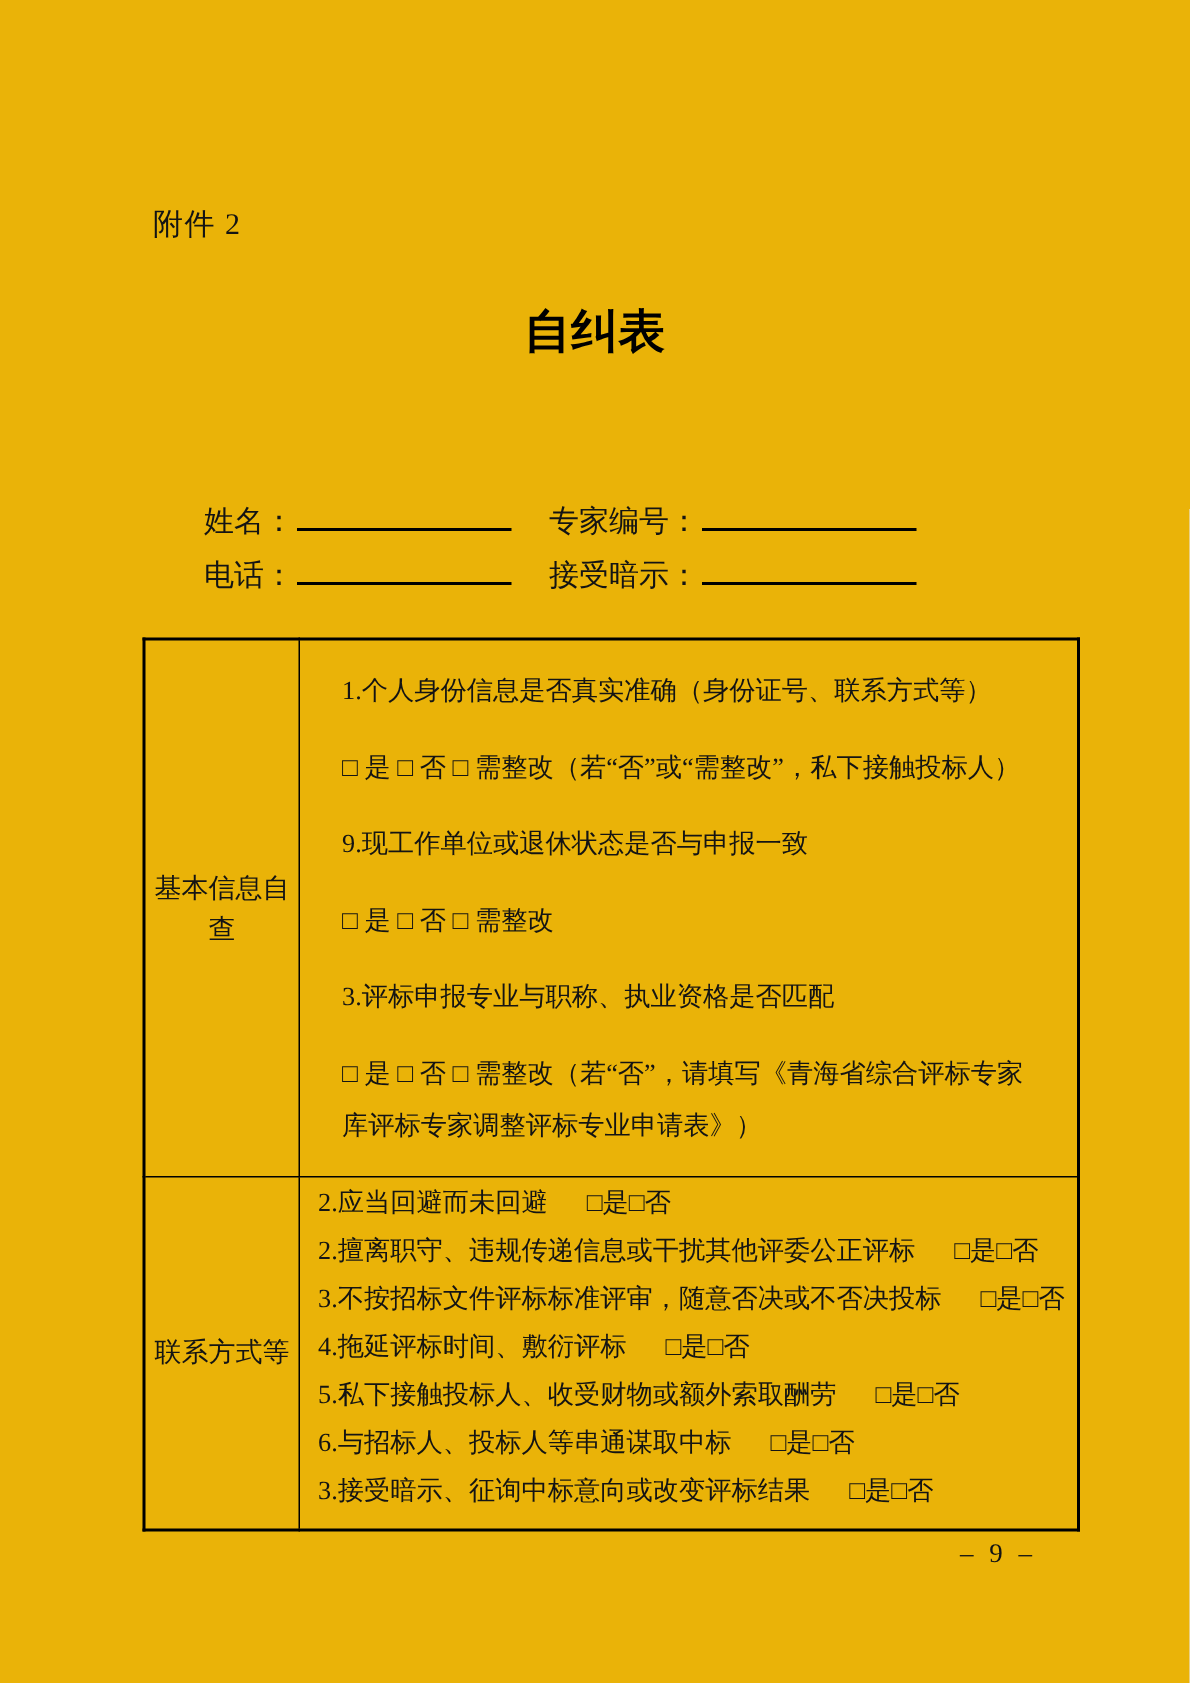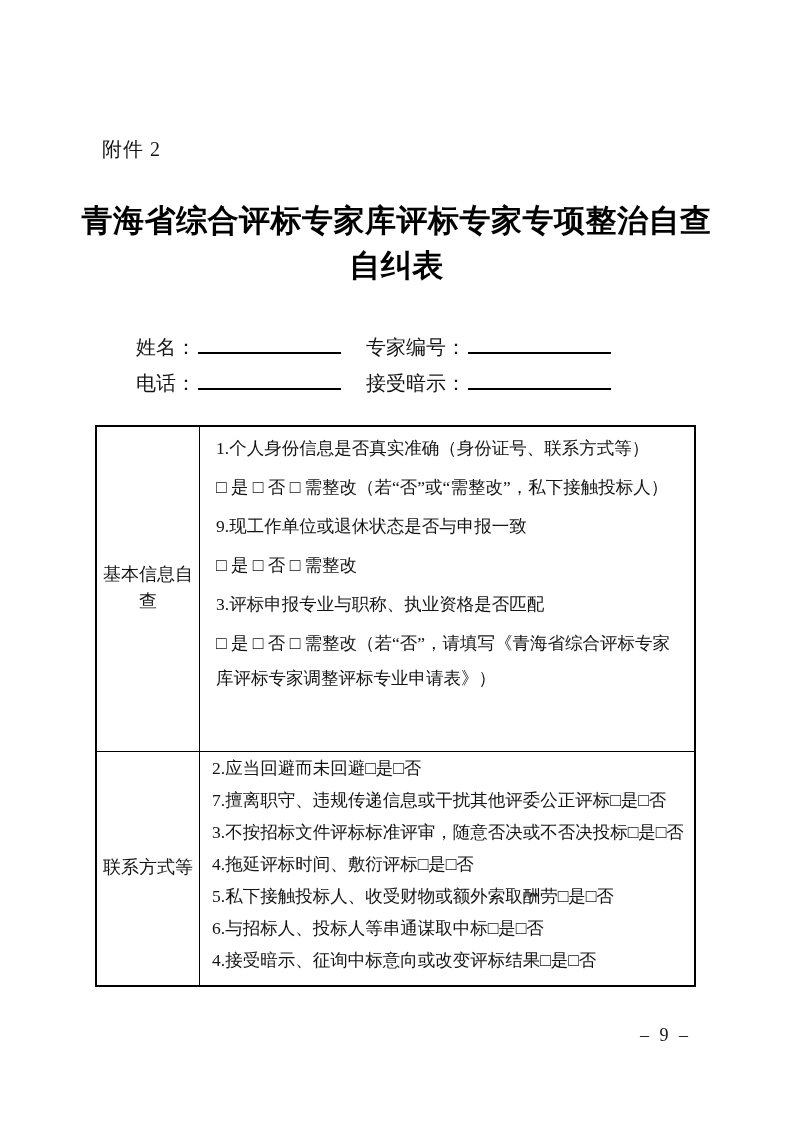--- a/index.html
+++ b/index.html
@@ -4,21 +4,21 @@
 <style>
   html, body {
     margin: 0;
     padding: 0;
     background: #e8e8e8;
   }
   .page {
     position: relative;
     width: 793px;
     height: 1122px;
-    background: #ffffff;
+    background: #eab308;
     font-family: "Liberation Serif", "DejaVu Serif", serif;
     color: #141414;
     overflow: hidden;
   }
   .attachment {
     position: absolute;
     left: 102px;
     top: 136px;
     font-size: 20px;
     letter-spacing: 1px;
@@ -65,64 +65,63 @@
     border: 1.6px solid #000;
   }
   td.hdr {
     width: 92px;
     text-align: center;
     vertical-align: middle;
     font-size: 18px;
     line-height: 27px;
     padding: 0 5px;
     word-break: break-all;
-    font-family: Liberation Mono, monospace;
   }
   td.content {
     width: 474px;
     vertical-align: top;
     padding: 0 8px 0 12px;
     word-break: break-all;
   }
   tr.row-basic    { height: 325px; }
   tr.row-behavior { height: 235px; }
   .s1 p {
-    margin: 4px;
+    margin: 16px;
     font-size: 17.5px;
     line-height: 35px;
   }
   .s1 { padding-top: 21px; }
   .s2 p {
     margin: 0;
     font-size: 17.5px;
     line-height: 32px;
     white-space: nowrap;
   }
   .s2 { padding-top: 7px; }
   .opt-inline {
+    margin-left: 26px;
     text-align: right;
   }
   .pageno {
     position: absolute;
     left: 640px;
     top: 1025px;
     font-size: 18px;
     letter-spacing: 3px;
     white-space: nowrap;
   }
 </style>
 </head>
 <body>
 
 <div class="page">
 
   <div class="attachment">附件 2</div>
 
   <div class="doc-title">
-    <div>青海省综合评标专家库评标专家专项整治自查</div>
     <div>自纠表</div>
   </div>
 
   <div class="field f-name">
     <span>姓名：</span><span class="blank"></span>
   </div>
   <div class="field f-expert">
     <span>专家编号：</span><span class="blank"></span>
   </div>
   <div class="field f-phone">
@@ -142,26 +141,26 @@
         <p><span>9.现工作单位或退休状态是否与申报一致</span></p>
         <p><span>□ 是 □ 否 □ 需整改</span></p>
         <p><span>3.评标申报专业与职称、执业资格是否匹配</span></p>
         <p><span>□ 是 □ 否 □ 需整改（若“否”，请填写《青海省综合评标专家库评标专家调整评标专业申请表》）</span></p>
       </td>
     </tr>
     <tr class="row-behavior">
       <td class="hdr">联系方式等</td>
       <td class="content s2">
         <p><span>2.应当回避而未回避</span><span class="opt-inline">□是□否</span></p>
-        <p><span>7.擅离职守、违规传递信息或干扰其他评委公正评标</span><span class="opt-inline">□是□否</span></p>
+        <p><span>2.擅离职守、违规传递信息或干扰其他评委公正评标</span><span class="opt-inline">□是□否</span></p>
         <p><span>3.不按招标文件评标标准评审，随意否决或不否决投标</span><span class="opt-inline">□是□否</span></p>
         <p><span>4.拖延评标时间、敷衍评标</span><span class="opt-inline">□是□否</span></p>
         <p><span>5.私下接触投标人、收受财物或额外索取酬劳</span><span class="opt-inline">□是□否</span></p>
         <p><span>6.与招标人、投标人等串通谋取中标</span><span class="opt-inline">□是□否</span></p>
-        <p><span>4.接受暗示、征询中标意向或改变评标结果</span><span class="opt-inline">□是□否</span></p>
+        <p><span>3.接受暗示、征询中标意向或改变评标结果</span><span class="opt-inline">□是□否</span></p>
       </td>
     </tr>
   </tbody>
     </table>
 
   <div class="pageno">– 9 –</div>
 
 </div>
 
 </body></html>

